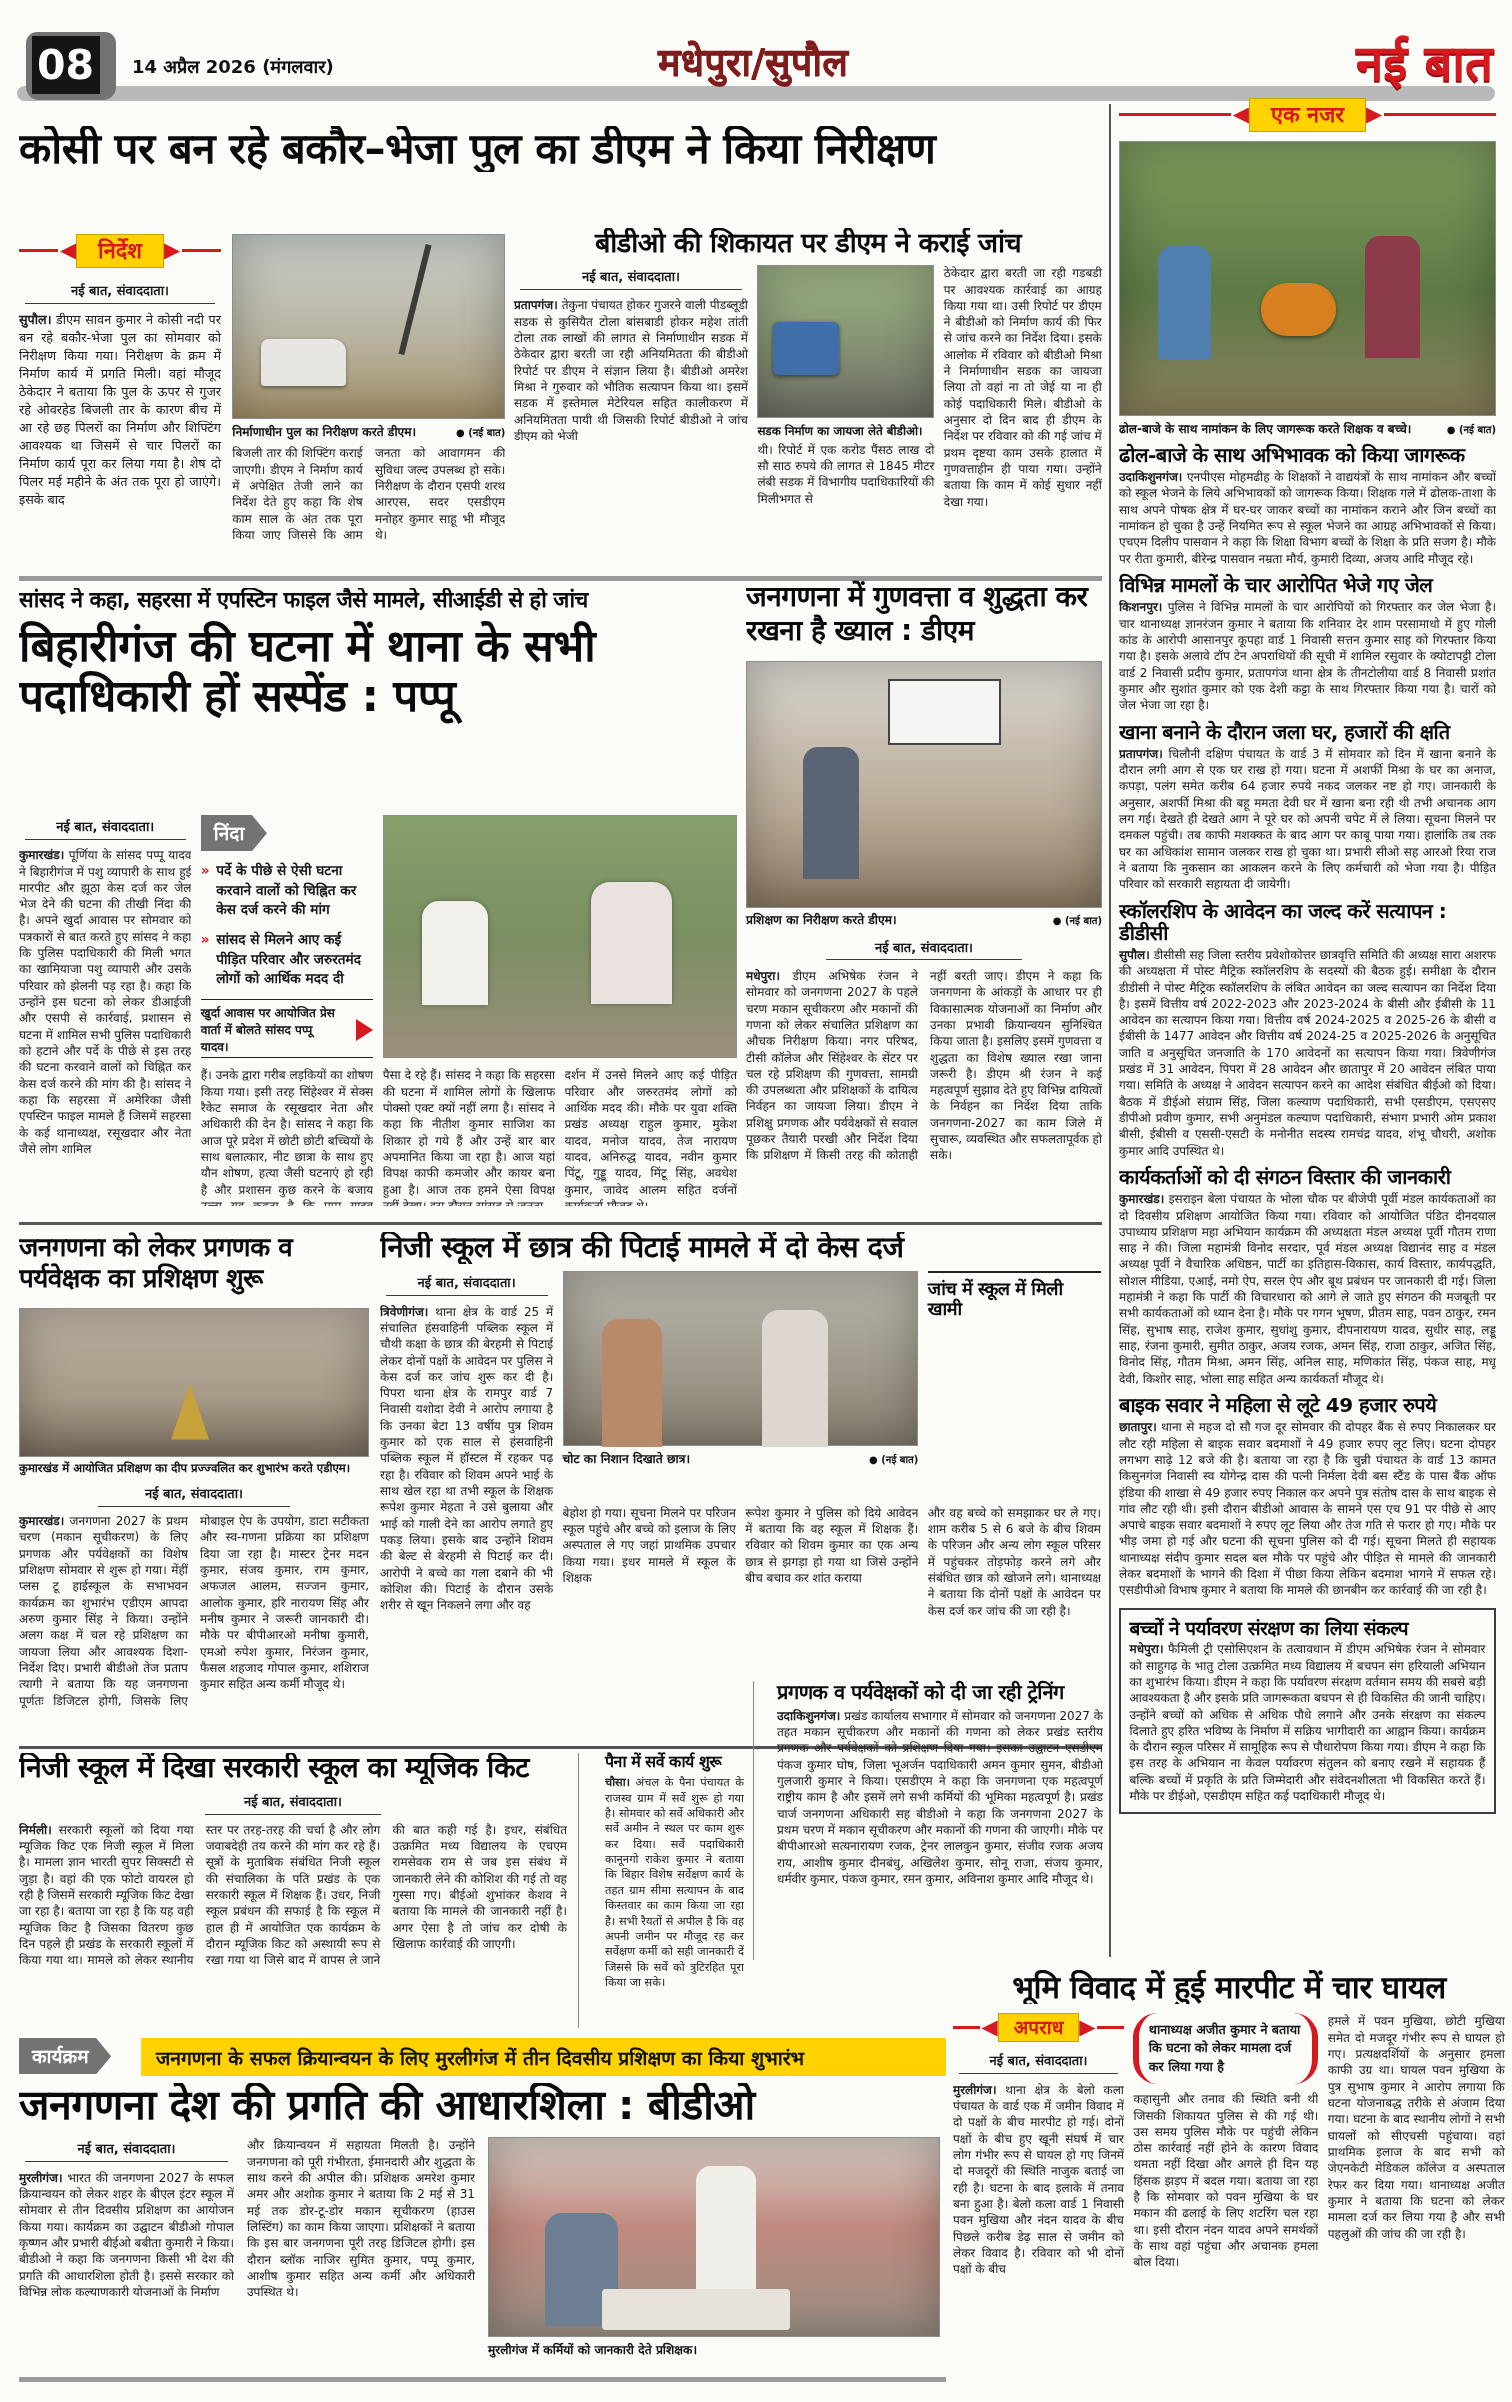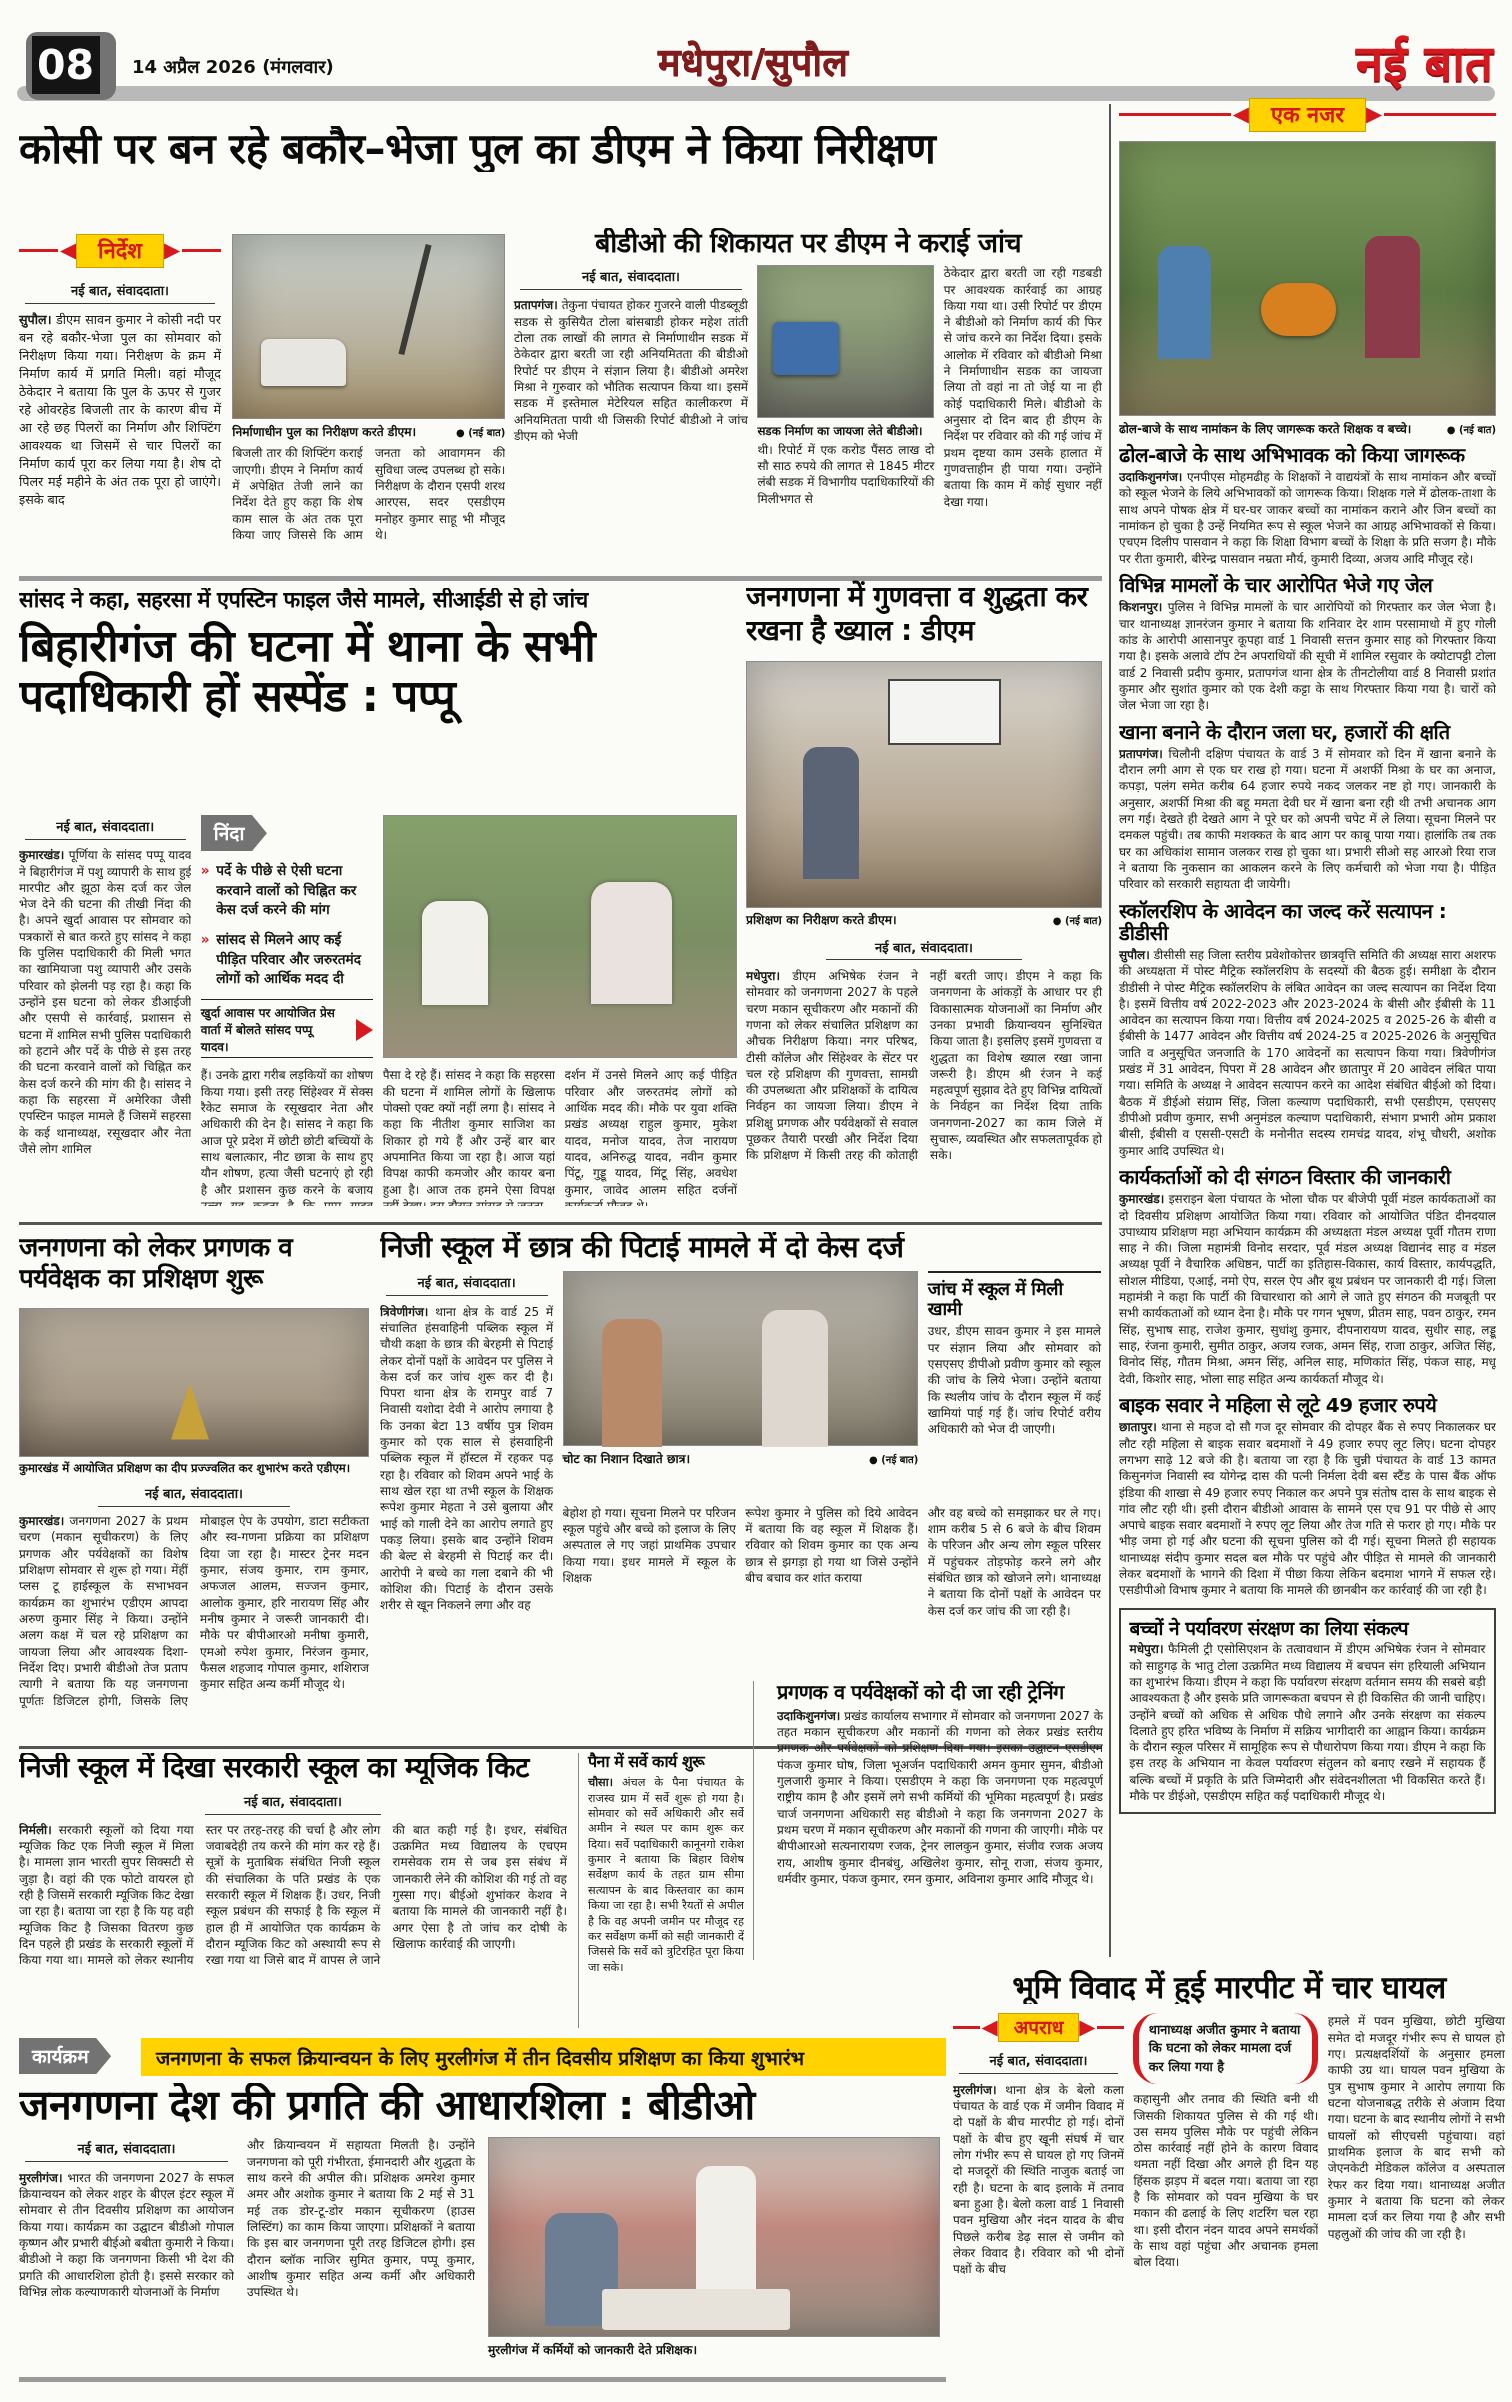--- a/index.html
+++ b/index.html
@@ -194,40 +194,39 @@
           <div style="position:absolute;margin-left:38px;margin-top:47px;width:60px;height:128px;background:#b98a6a;border-radius:17px 17px 0 0"></div>
           <div style="position:absolute;margin-left:198px;margin-top:38px;width:66px;height:137px;background:#ded7cf;border-radius:17px 17px 0 0"></div>
         </div>
         <div class="cap">
             <span>चोट का निशान दिखाते छात्र।</span>
           <span class="cred">● (नई बात)</span>
           </div>
       </div>
       <div class="subbox" style="grid-column:4;grid-row:1">
         <div class="hl" style="font-size:18px;margin-bottom:4.7px">जांच में स्कूल में मिली खामी</div>
-        <div class="bt sm" style="font-style:normal">उधर, डीएम सावन कुमार ने इस मामले पर संज्ञान लिया और सोमवार को एसएसए डीपीओ प्रवीण कुमार को स्कूल की जांच के लिये भेजा। उन्होंने बताया कि स्थलीय जांच के दौरान स्कूल में कई खामियां पाई गई हैं। जांच रिपोर्ट वरीय अधिकारी को भेज दी जाएगी।</div>
       </div>
       <div class="bt sm" style="grid-column:2;grid-row:2;height:243px;overflow:hidden">बेहोश हो गया। सूचना मिलने पर परिजन स्कूल पहुंचे और बच्चे को इलाज के लिए अस्पताल ले गए जहां प्राथमिक उपचार किया गया। इधर मामले में स्कूल के शिक्षक</div>
       <div class="bt sm" style="grid-column:3;grid-row:2;height:243px;overflow:hidden">रूपेश कुमार ने पुलिस को दिये आवेदन में बताया कि वह स्कूल में शिक्षक हैं। रविवार को शिवम कुमार का एक अन्य छात्र से झगड़ा हो गया था जिसे उन्होंने बीच बचाव कर शांत कराया</div>
       <div class="bt sm" style="grid-column:4;grid-row:2;height:243px;overflow:hidden">और वह बच्चे को समझाकर घर ले गए। शाम करीब 5 से 6 बजे के बीच शिवम के परिजन और अन्य लोग स्कूल परिसर में पहुंचकर तोड़फोड़ करने लगे और संबंधित छात्र को खोजने लगे। थानाध्यक्ष ने बताया कि दोनों पक्षों के आवेदन पर केस दर्ज कर जांच की जा रही है।</div>
     </div>
   </div>
 
   <div class="blk rule-thin" style="left:19px;top:1746px;width:1083px;height:2.8px"></div>
 
   <div class="blk" style="left:19px;top:1753px;width:548px;height:275px">
     <div class="hl" style="font-size:28px;white-space:nowrap;overflow:hidden">निजी स्कूल में दिखा सरकारी स्कूल का म्यूजिक किट</div>
     <div class="byl" style="width:32%;margin:6.6px auto">नई बात, संवाददाता।</div>
     <div class="bt cols3 sm" style="height:200px;overflow:hidden">
       <b class="dl">निर्मली।</b>
       <span>सरकारी स्कूलों को दिया गया म्यूजिक किट एक निजी स्कूल में मिला है। मामला ज्ञान भारती सुपर सिक्सटी से जुड़ा है। वहां की एक फोटो वायरल हो रही है जिसमें सरकारी म्यूजिक किट देखा जा रहा है। बताया जा रहा है कि यह वही म्यूजिक किट है जिसका वितरण कुछ दिन पहले ही प्रखंड के सरकारी स्कूलों में किया गया था। मामले को लेकर स्थानीय स्तर पर तरह-तरह की चर्चा है और लोग जवाबदेही तय करने की मांग कर रहे हैं। सूत्रों के मुताबिक संबंधित निजी स्कूल की संचालिका के पति प्रखंड के एक सरकारी स्कूल में शिक्षक हैं। उधर, निजी स्कूल प्रबंधन की सफाई है कि स्कूल में हाल ही में आयोजित एक कार्यक्रम के दौरान म्यूजिक किट को अस्थायी रूप से रखा गया था जिसे बाद में वापस ले जाने की बात कही गई है। इधर, संबंधित उत्क्रमित मध्य विद्यालय के एचएम रामसेवक राम से जब इस संबंध में जानकारी लेने की कोशिश की गई तो वह गुस्सा गए। बीईओ शुभांकर केशव ने बताया कि मामले की जानकारी नहीं है। अगर ऐसा है तो जांच कर दोषी के खिलाफ कार्रवाई की जाएगी।</span>
     </div>
   </div>
 
-  <div class="blk" style="left:578px;top:1753px;width:166px;height:275px;border-left:1.4px solid #888;padding-left:9px">
+  <div class="blk" style="left:578px;top:1753px;width:166px;height:275px;border-left:1.4px solid #888;padding-left:26px">
     <div class="hl" style="font-size:16px;margin-bottom:4.7px">पैना में सर्वे कार्य शुरू</div>
     <div class="bt sm" style="height:237px;overflow:hidden;font-size:11.3px">
       <b class="dl">चौसा।</b>
       <span>अंचल के पैना पंचायत के राजस्व ग्राम में सर्वे शुरू हो गया है। सोमवार को सर्वे अधिकारी और सर्वे अमीन ने स्थल पर काम शुरू कर दिया। सर्वे पदाधिकारी कानूनगो राकेश कुमार ने बताया कि बिहार विशेष सर्वेक्षण कार्य के तहत ग्राम सीमा सत्यापन के बाद किस्तवार का काम किया जा रहा है। सभी रैयतों से अपील है कि वह अपनी जमीन पर मौजूद रह कर सर्वेक्षण कर्मी को सही जानकारी दें जिससे कि सर्वे को त्रुटिरहित पूरा किया जा सके।</span>
     </div>
   </div>
 
   <div class="blk" style="left:753px;top:1681px;width:350px;height:279px;border-left:1.4px solid #888;padding-left:23px">
     <div class="hl" style="font-size:20px;margin-bottom:4.7px">प्रगणक व पर्यवेक्षकों को दी जा रही ट्रेनिंग</div>
     <div class="bt sm" style="height:243px;overflow:hidden">

